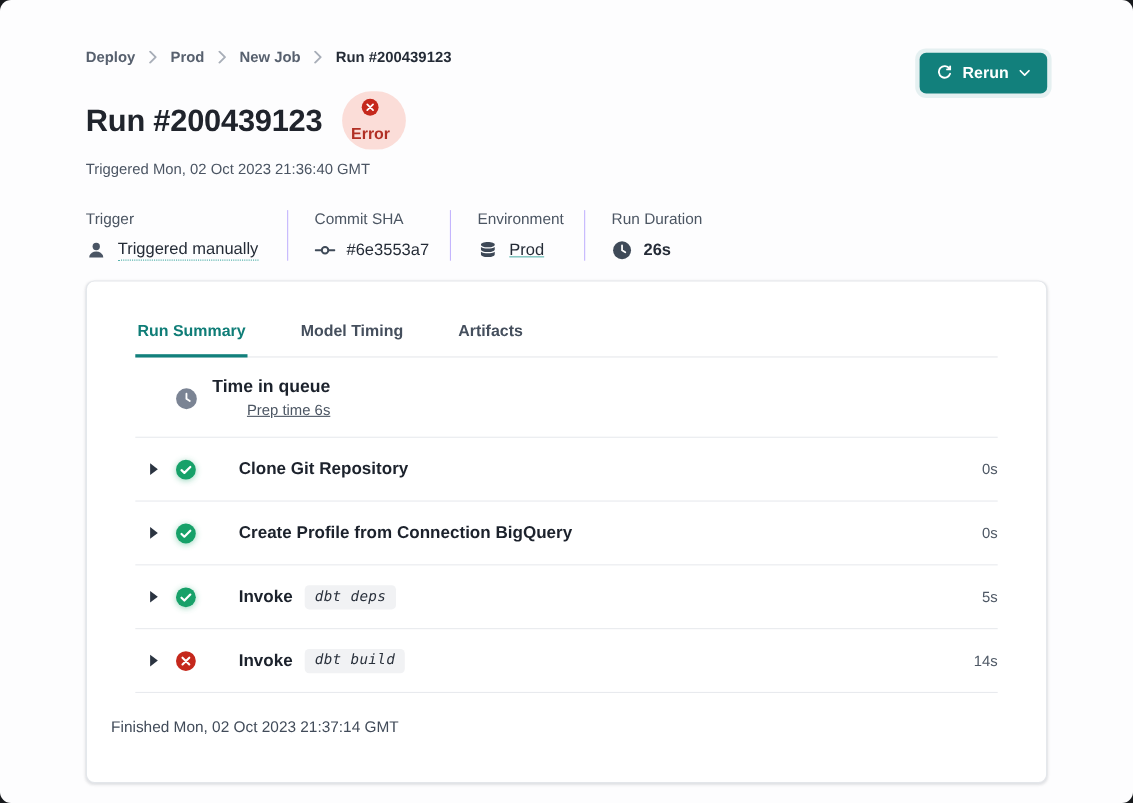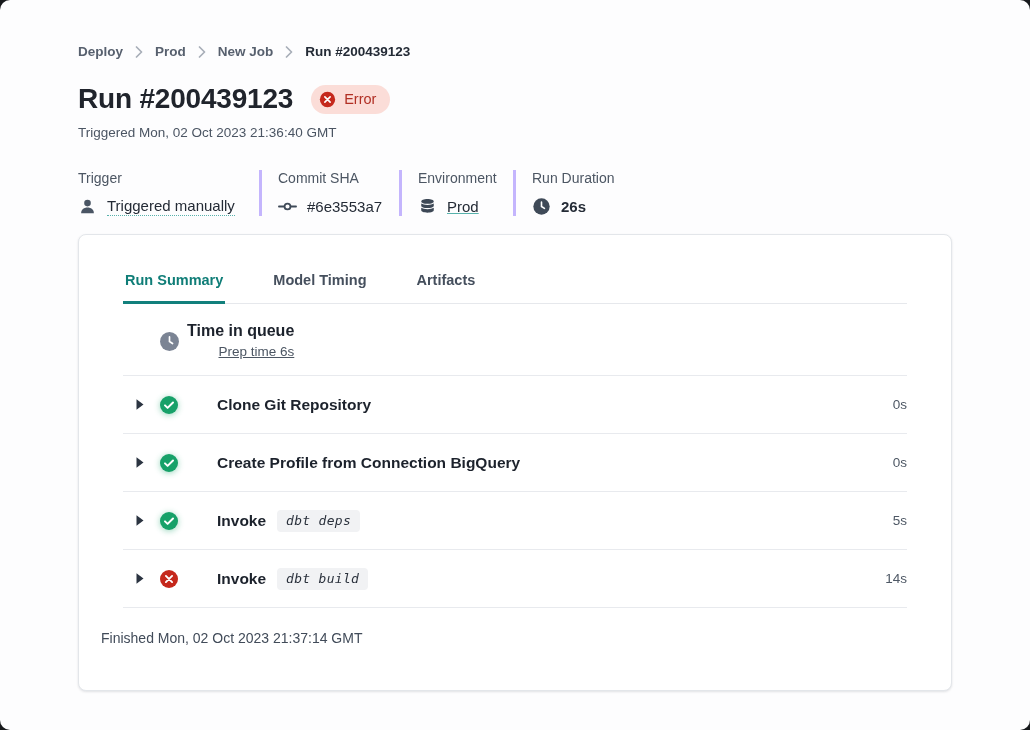--- a/index.html
+++ b/index.html
@@ -9,49 +9,49 @@
   
   .breadcrumb{display:flex;align-items:center;gap:12px;padding-top:44px;font-size:13.5px;color:#57606e;font-weight:600;}
   .breadcrumb a{color:#57606e;text-decoration:none;cursor:pointer;}
   .breadcrumb .crumb-current{color:#242b36;font-weight:700;}
   .crumb-sep{display:flex;align-items:center;}
 
   
   .title-row{display:flex;align-items:center;gap:18px;margin-top:24px;}
   .page-title{font-size:28px;font-weight:700;color:#20242c;letter-spacing:-.2px;}
   .badge-error{display:inline-flex;align-items:center;gap:8px;background:var(--error_badge_bg,#fbddd8);color:var(--error_badge_text,#b12f24);
-    border-radius:999px;padding:6px 14px 6px 8px;font-size:14.5px;font-weight:400;}
+    border-radius:999px;padding:6px 14px 6px 8px;font-size:14.5px;font-weight:700;flex-direction:column;}
   .triggered-line{margin-top:10px;font-size:13.5px;color:#4b5563;}
   .rerun-btn{position:absolute;top:48px;right:78px;display:flex;align-items:center;gap:9px;height:37px;padding:0 15px;
     background:var(--teal,#12807c);border:none;border-radius:6px;color:#fff;font-size:14.5px;font-weight:600;cursor:pointer;
     font-family:"Liberation Sans",sans-serif;box-shadow:0 0 0 4px rgba(18,128,124,.10);}
 
   
   .meta-row{display:flex;margin-top:30px;}
-  .meta-col{box-sizing:border-box;border-right:3px solid #c4b5fd;padding-right:20px;margin-right:16px;}
+  .meta-col{box-sizing:border-box;border-right:1px solid #c4b5fd;padding-right:20px;margin-right:24px;}
   .meta-col.c1{width:184px;}
   .meta-col.c2{width:124px;}
   .meta-col.c3{width:98px;}
   .meta-col.c4{border-right:none;margin-right:0;padding-right:0;}
   .meta-label{font-size:14px;color:#4c5663;margin-bottom:11px;}
   .meta-value{display:flex;align-items:center;gap:10px;font-size:15px;color:#242b36;}
   .u-dotted{border-bottom:1.5px dotted #57b2ac;padding-bottom:1px;cursor:default;}
   .link-env{color:#242b36;text-decoration:underline;text-decoration-color:#57b2ac;cursor:pointer;}
   .dur-strong{font-weight:600;}
 
   
   .card{margin:18px 78px 0;height:457px;box-sizing:border-box;background:#fff;border:1px solid #e3e6ea;border-radius:8px;
     box-shadow:0 1px 2px rgba(16,24,40,.05),0 1px 3px rgba(16,24,40,.07);}
   .card-inner{padding:0 44px;text-align:right;}
   .tabbar{display:flex;gap:46px;border-bottom:1px solid #e6e8ec;padding-top:37px;}
   .tab{position:relative;padding:0 2px 15px;font-size:14.5px;font-weight:600;color:#454f5d;cursor:pointer;}
   .tab.active{color:#0f7d77;}
   .tab.active::after{content:"";position:absolute;left:0;right:0;bottom:-1px;height:3px;background:var(--teal,#12807c);}
 
-  .queue-row{display:flex;align-items:center;gap:7px;border-bottom:1px solid #e8eaee;padding:18px 0 15px 36px;}
+  .queue-row{display:flex;align-items:center;gap:13px;border-bottom:1px solid #e8eaee;padding:18px 0 15px 36px;}
   .queue-text .q-title{font-size:16px;font-weight:700;color:#1c222c;}
   .queue-text .q-link{display:inline-block;margin-top:4px;font-size:13.5px;color:#4c5663;text-decoration:underline;cursor:pointer;}
 
   .step-row{display:flex;align-items:center;border-bottom:1px solid #e8eaee;height:57px;padding-left:12px;}
   .caret{width:11px;display:flex;cursor:pointer;margin-right:13px;}
   .status-ic{display:flex;margin-right:14px;}
   .glow-ok svg{filter:drop-shadow(0 1px 3px rgba(23,161,105,.45));}
   .step-title{font-size:15.5px;font-weight:700;color:#1c222c;margin-left:24px;}
   .code-chip{margin-left:11px;background:#f1f2f4;border-radius:4px;padding:3px 9px 4px;font-family:"DejaVu Sans Mono",monospace;
     font-size:13px;color:#2a313c;letter-spacing:.3px;font-style:italic;}
@@ -94,20 +94,34 @@
         <span class="ic">
           <svg width="17" height="17" viewBox="0 0 20 20">
               <circle cx="10" cy="10" r="9" fill="#c5281c"></circle>
               <path d="M6.9 6.9l6.2 6.2M13.1 6.9l-6.2 6.2" stroke="#fff" stroke-width="1.9" stroke-linecap="round"></path>
             </svg>
         </span>
         <span>Error</span>
       </span>
     </div>
 
+    <button class="rerun-btn">
+      <span class="ic">
+        <svg width="15" height="15" viewBox="0 0 16 16" fill="none" stroke="#fff" stroke-width="1.8" stroke-linecap="round">
+          <path d="M12.9 3.6A5.6 5.6 0 1 0 13.6 8.6"></path>
+            <path d="M13.6 1.4v3h-3"></path>
+        </svg>
+      </span>
+      <span>Rerun</span>
+      <span class="ic">
+        <svg width="11" height="7" viewBox="0 0 12 8">
+            <path d="M1.5 1.5L6 6l4.5-4.5" fill="none" stroke="#fff" stroke-width="1.8" stroke-linecap="round" stroke-linejoin="round"></path>
+          </svg>
+      </span>
+    </button>
 
     <div class="triggered-line">Triggered Mon, 02 Oct 2023 21:36:40 GMT</div>
 
     <div class="meta-row">
       <div class="meta-col c1">
         <div class="meta-label">Trigger</div>
         <div class="meta-value">
           <span class="ic">
             <svg width="19" height="19" viewBox="0 0 20 20">
                 <circle cx="10" cy="6.4" r="3.5" fill="#4a5564"></circle>

